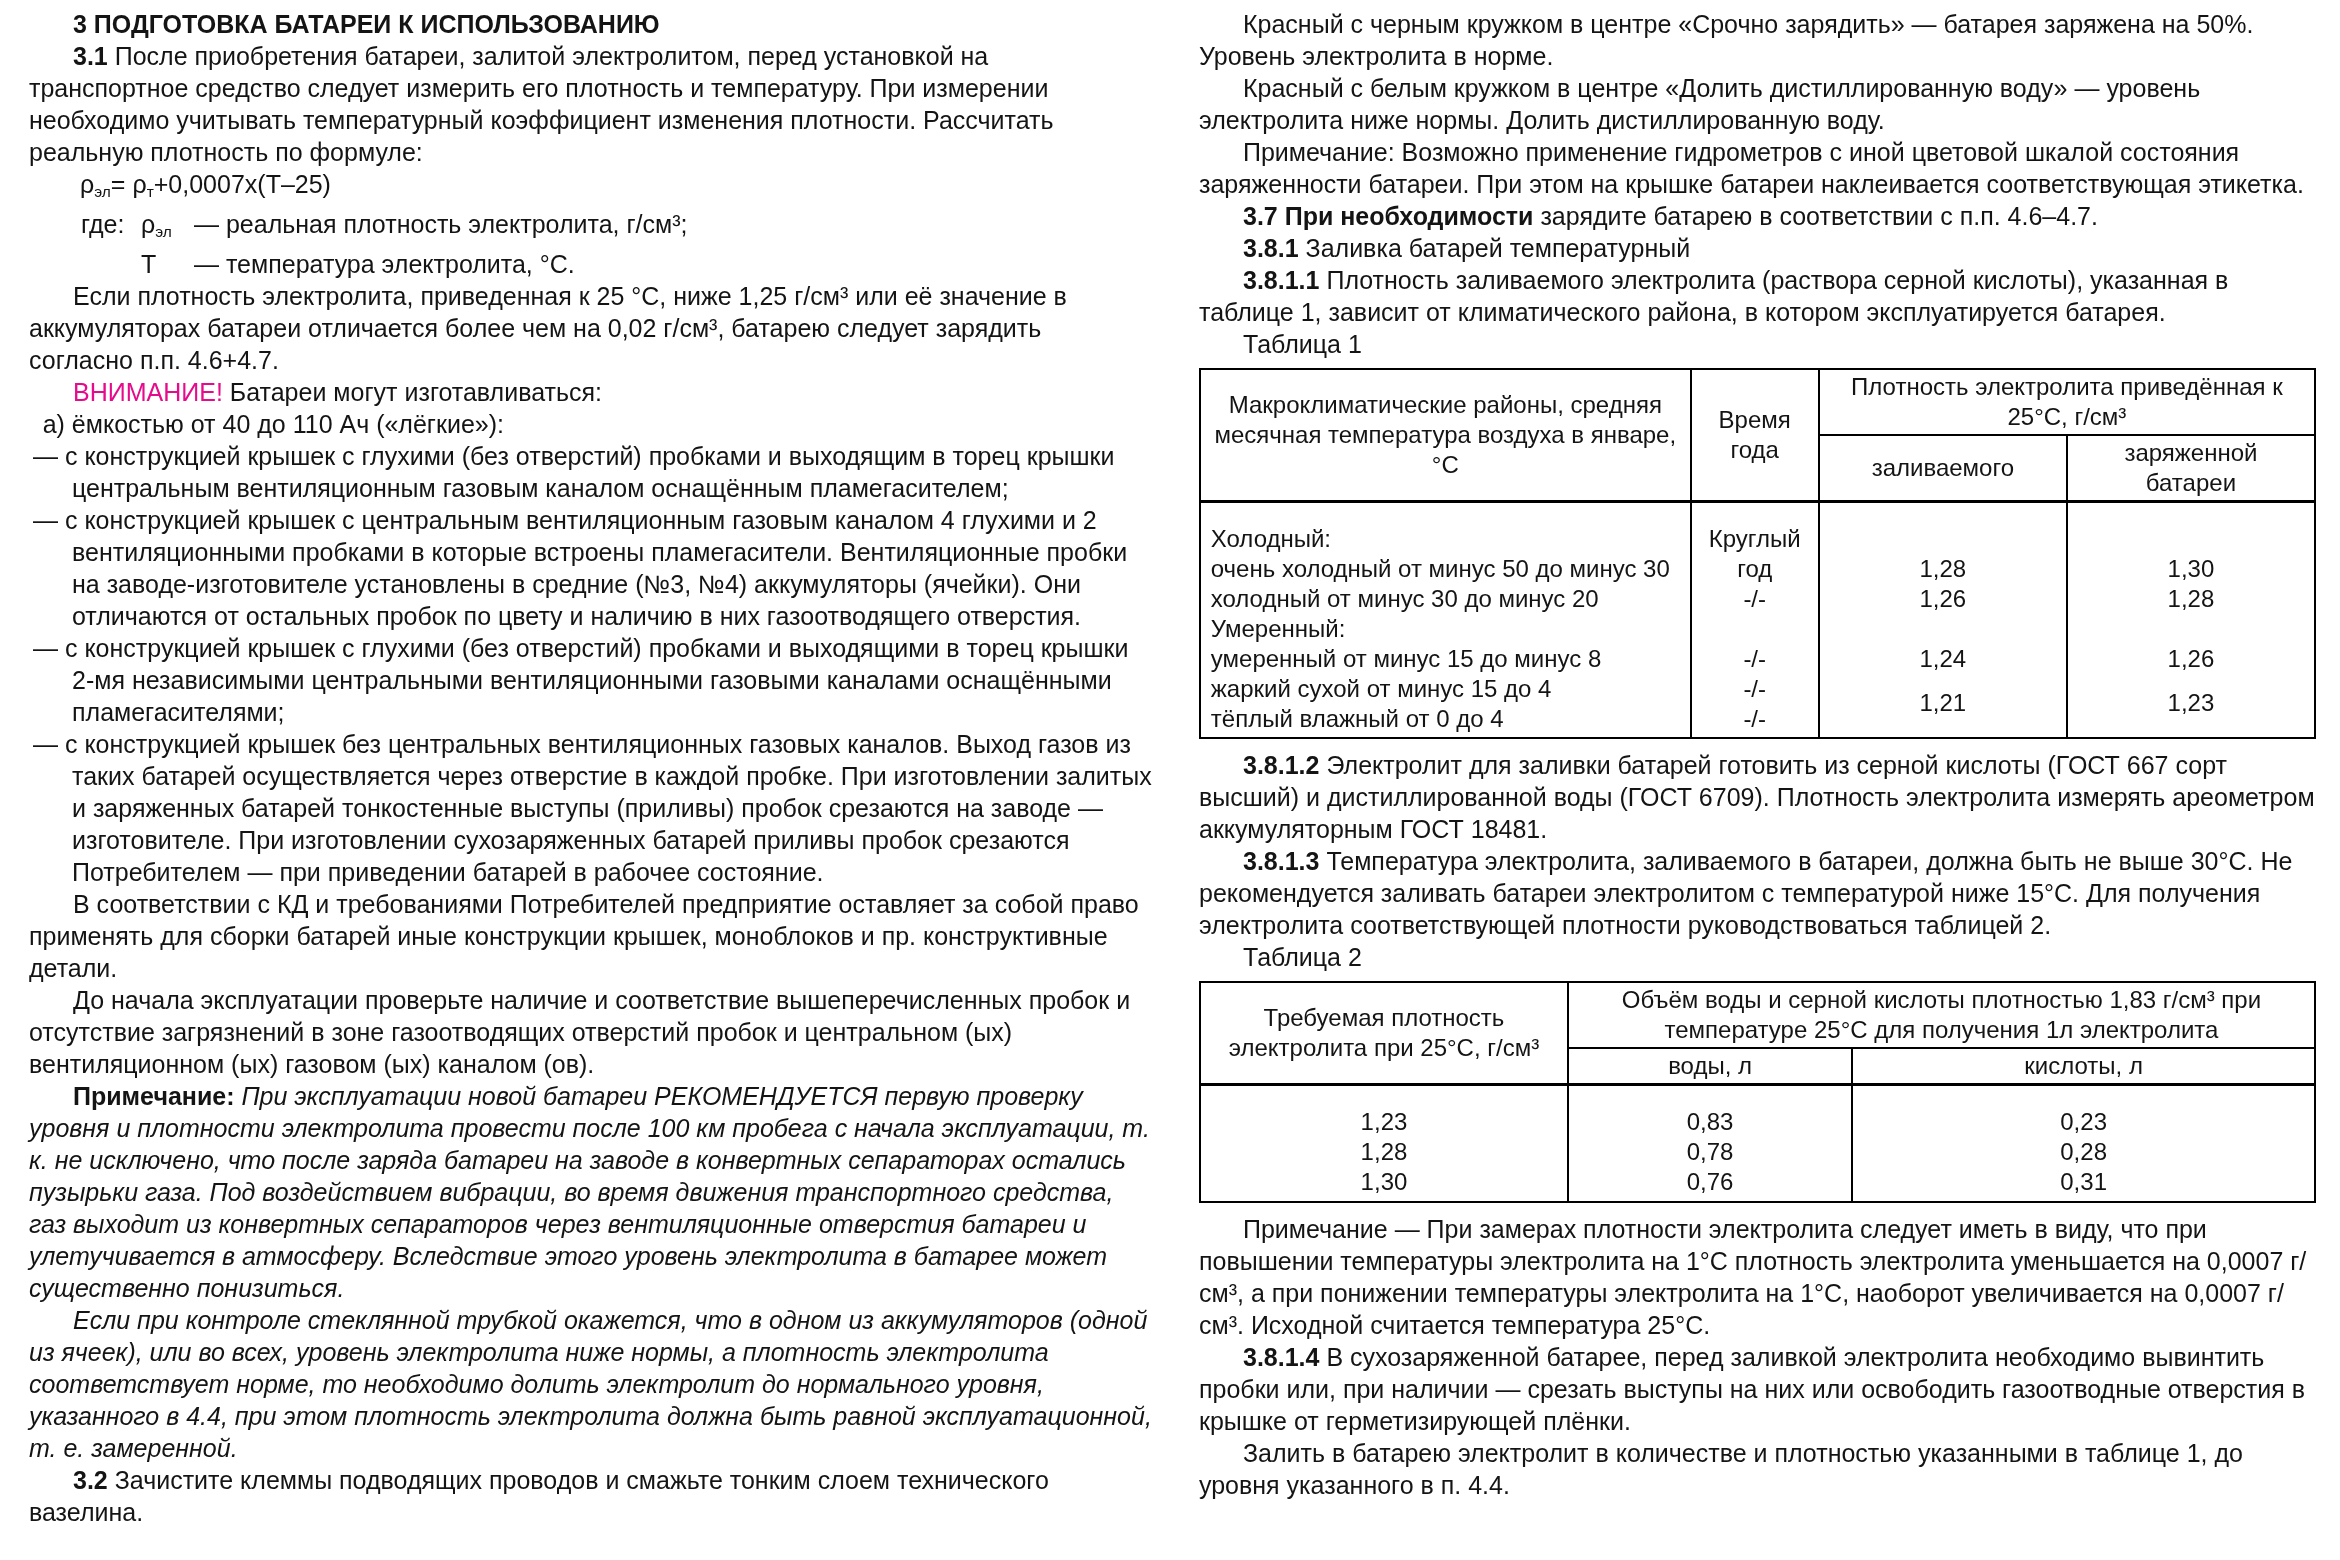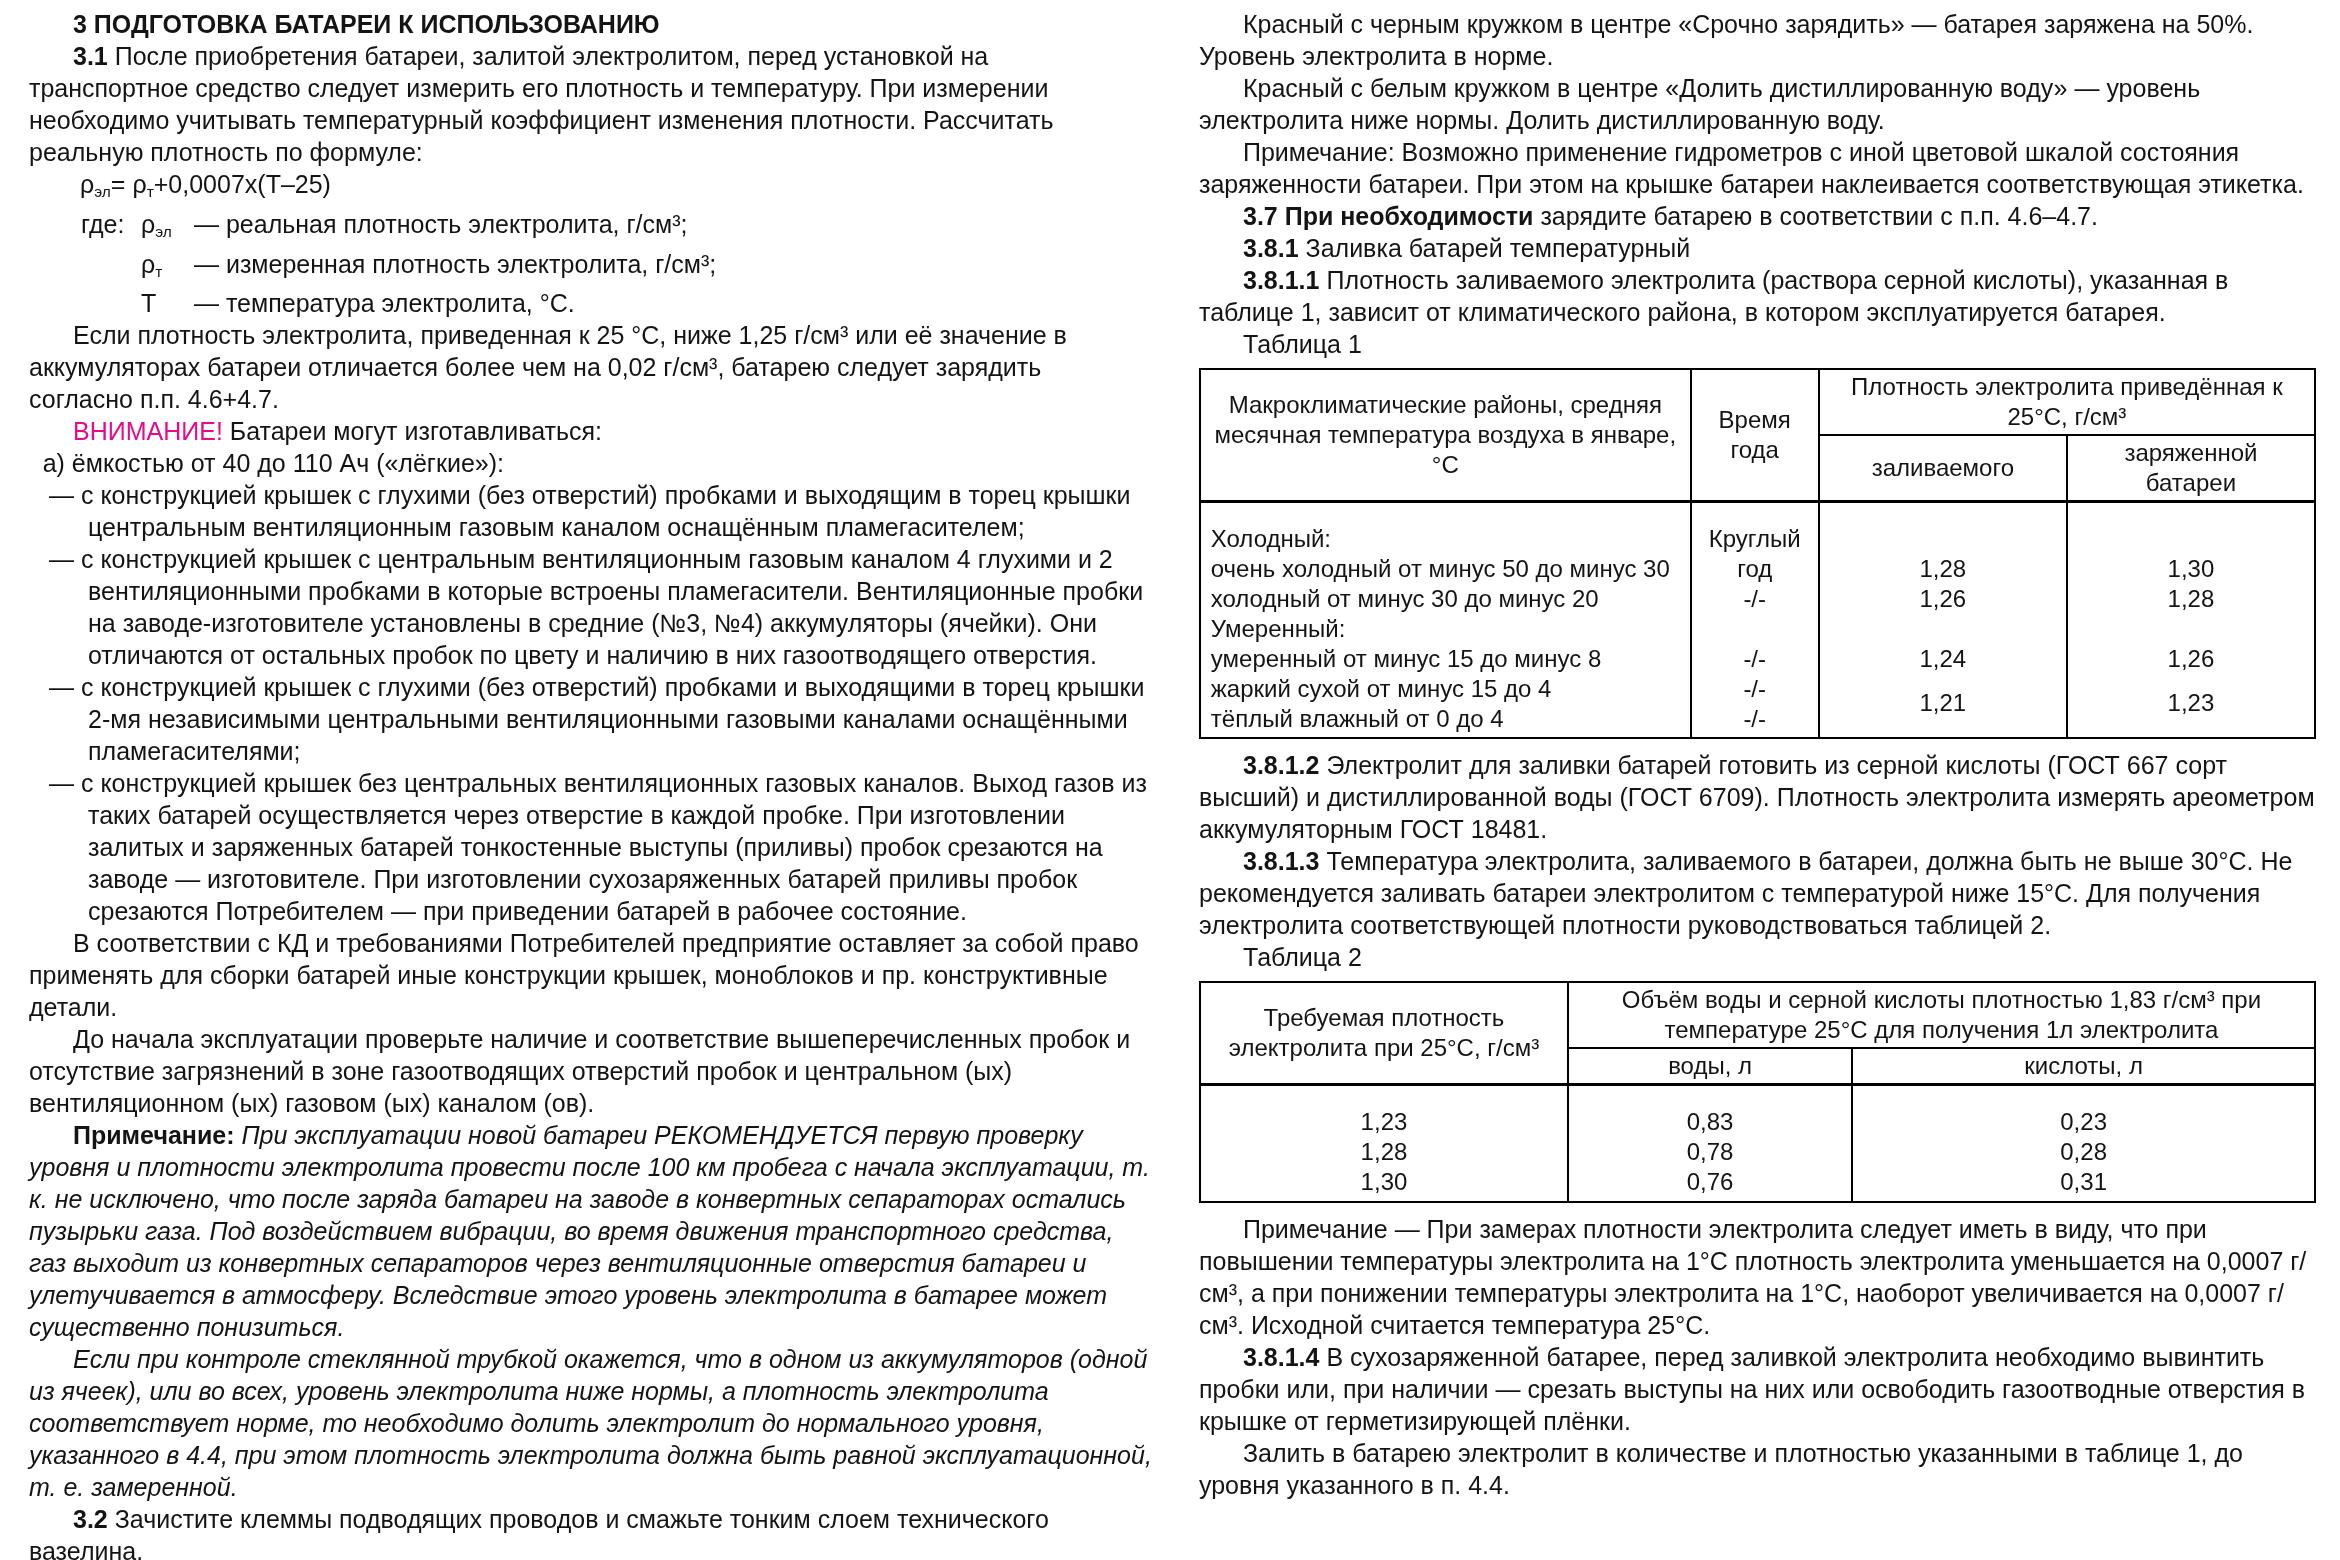--- a/index.html
+++ b/index.html
@@ -11,21 +11,21 @@
   .page{
     display:flex;gap:47px;box-sizing:border-box;
     width:2341px;height:1260px;padding:7.8px 25px 0 29px;
   }
   .col{font-size:25px;line-height:32px;}
   .col-left{flex:0 0 1123px;}
   .col-right{flex:1;}
   .blk{margin:0;}
   .heading{font-weight:bold;text-indent:44px;}
   .p{text-indent:44px;}
-  .p.v-dash{padding-left:41px;text-indent:-39px;margin-left:18px;}
+  .p.v-dash{padding-left:41px;text-indent:-39px;margin-left:2px;}
   .p.v-item{text-indent:13.7px;}
   .formula{padding-left:51px;}
   .def{display:flex;padding-left:52px;}
   .def .where{flex:0 0 60px;}
   .def .term{flex:0 0 53px;}
   .def .dtxt{flex:1;}
   .s-b{font-weight:bold;}
   .s-i{font-style:italic;}
   .s-r{color:var(--accent,#e60a8c);}
   .s-sub{font-size:0.62em;vertical-align:-0.25em;}
@@ -50,25 +50,20 @@
 
 <div class="page">
   <div class="col col-left" id="col-left">
       <div class="blk heading"><span class="s-b">3 ПОДГОТОВКА БАТАРЕИ К ИСПОЛЬЗОВАНИЮ</span></div>
       <div class="blk p"><span class="s-b">3.1 </span><span>После приобретения батареи, залитой электролитом, перед установкой на транспортное средство следует измерить его плотность и температуру. При измерении необходимо учитывать температурный коэффициент изменения плотности. Рассчитать реальную плотность по формуле:</span></div>
       <div class="blk formula"><span>ρ</span><span class="s-sub">эл</span><span>=  ρ</span><span class="s-sub">т</span><span>+0,0007х(Т–25)</span></div>
       <div class="blk def">
         <span class="where">где:</span>
         <span class="term"><span>ρ</span><span class="s-sub">эл</span></span>
         <span class="dtxt"><span>— реальная плотность электролита, г/см³;</span></span>
-      </div>
-      <div class="blk def">
-        <span class="where">&nbsp;</span>
-        <span class="term"><span>ρ</span><span class="s-sub">т</span></span>
-        <span class="dtxt"><span>— измеренная плотность электролита, г/см³;</span></span>
       </div>
       <div class="blk def">
         <span class="where">&nbsp;</span>
         <span class="term"><span>Т</span></span>
         <span class="dtxt"><span>— температура электролита, °С.</span></span>
       </div>
       <div class="blk p"><span>Если плотность электролита, приведенная к 25 °С, ниже 1,25 г/см³ или её значение в аккумуляторах батареи отличается более чем на 0,02 г/см³, батарею следует зарядить согласно п.п. 4.6+4.7.</span></div>
       <div class="blk p"><span class="s-r">ВНИМАНИЕ!</span><span> Батареи могут изготавливаться:</span></div>
       <div class="blk p v-item"><span>а) ёмкостью от 40 до 110 Ач («лёгкие»):</span></div>
       <div class="blk p v-dash"><span>— с конструкцией крышек с глухими (без отверстий) пробками и выходящим в торец крышки центральным вентиляционным газовым каналом оснащённым пламегасителем;</span></div>

